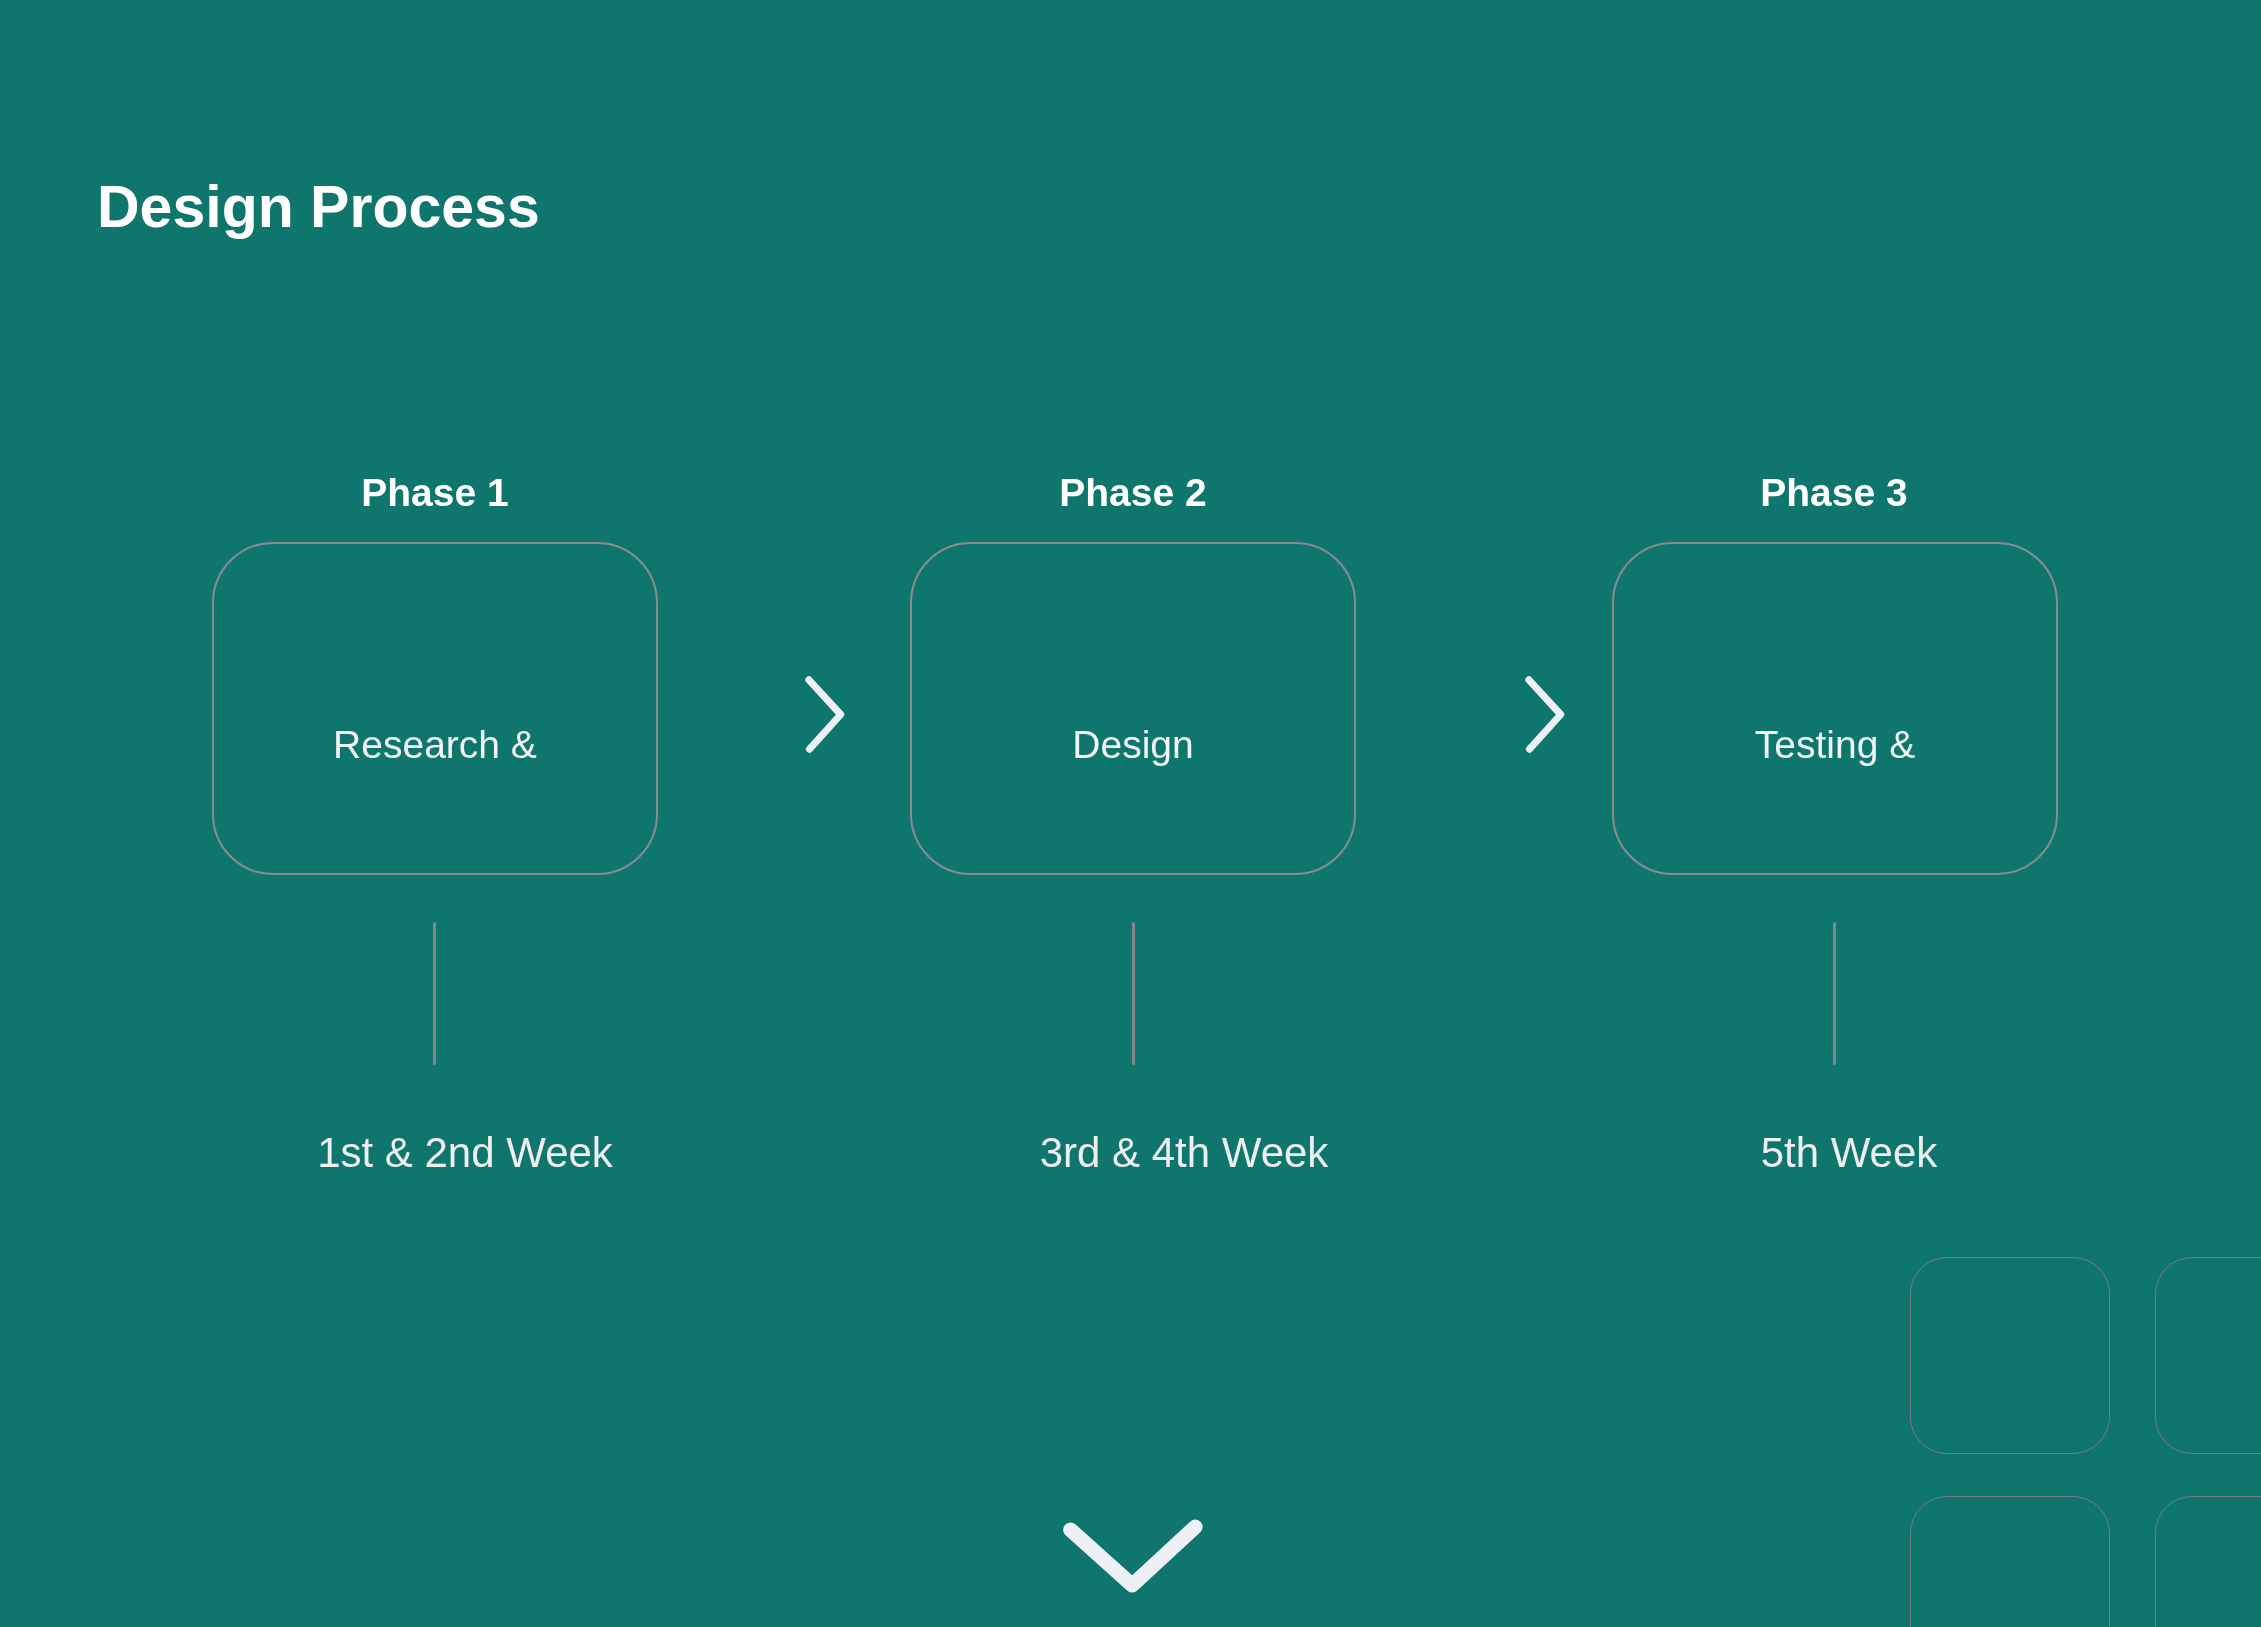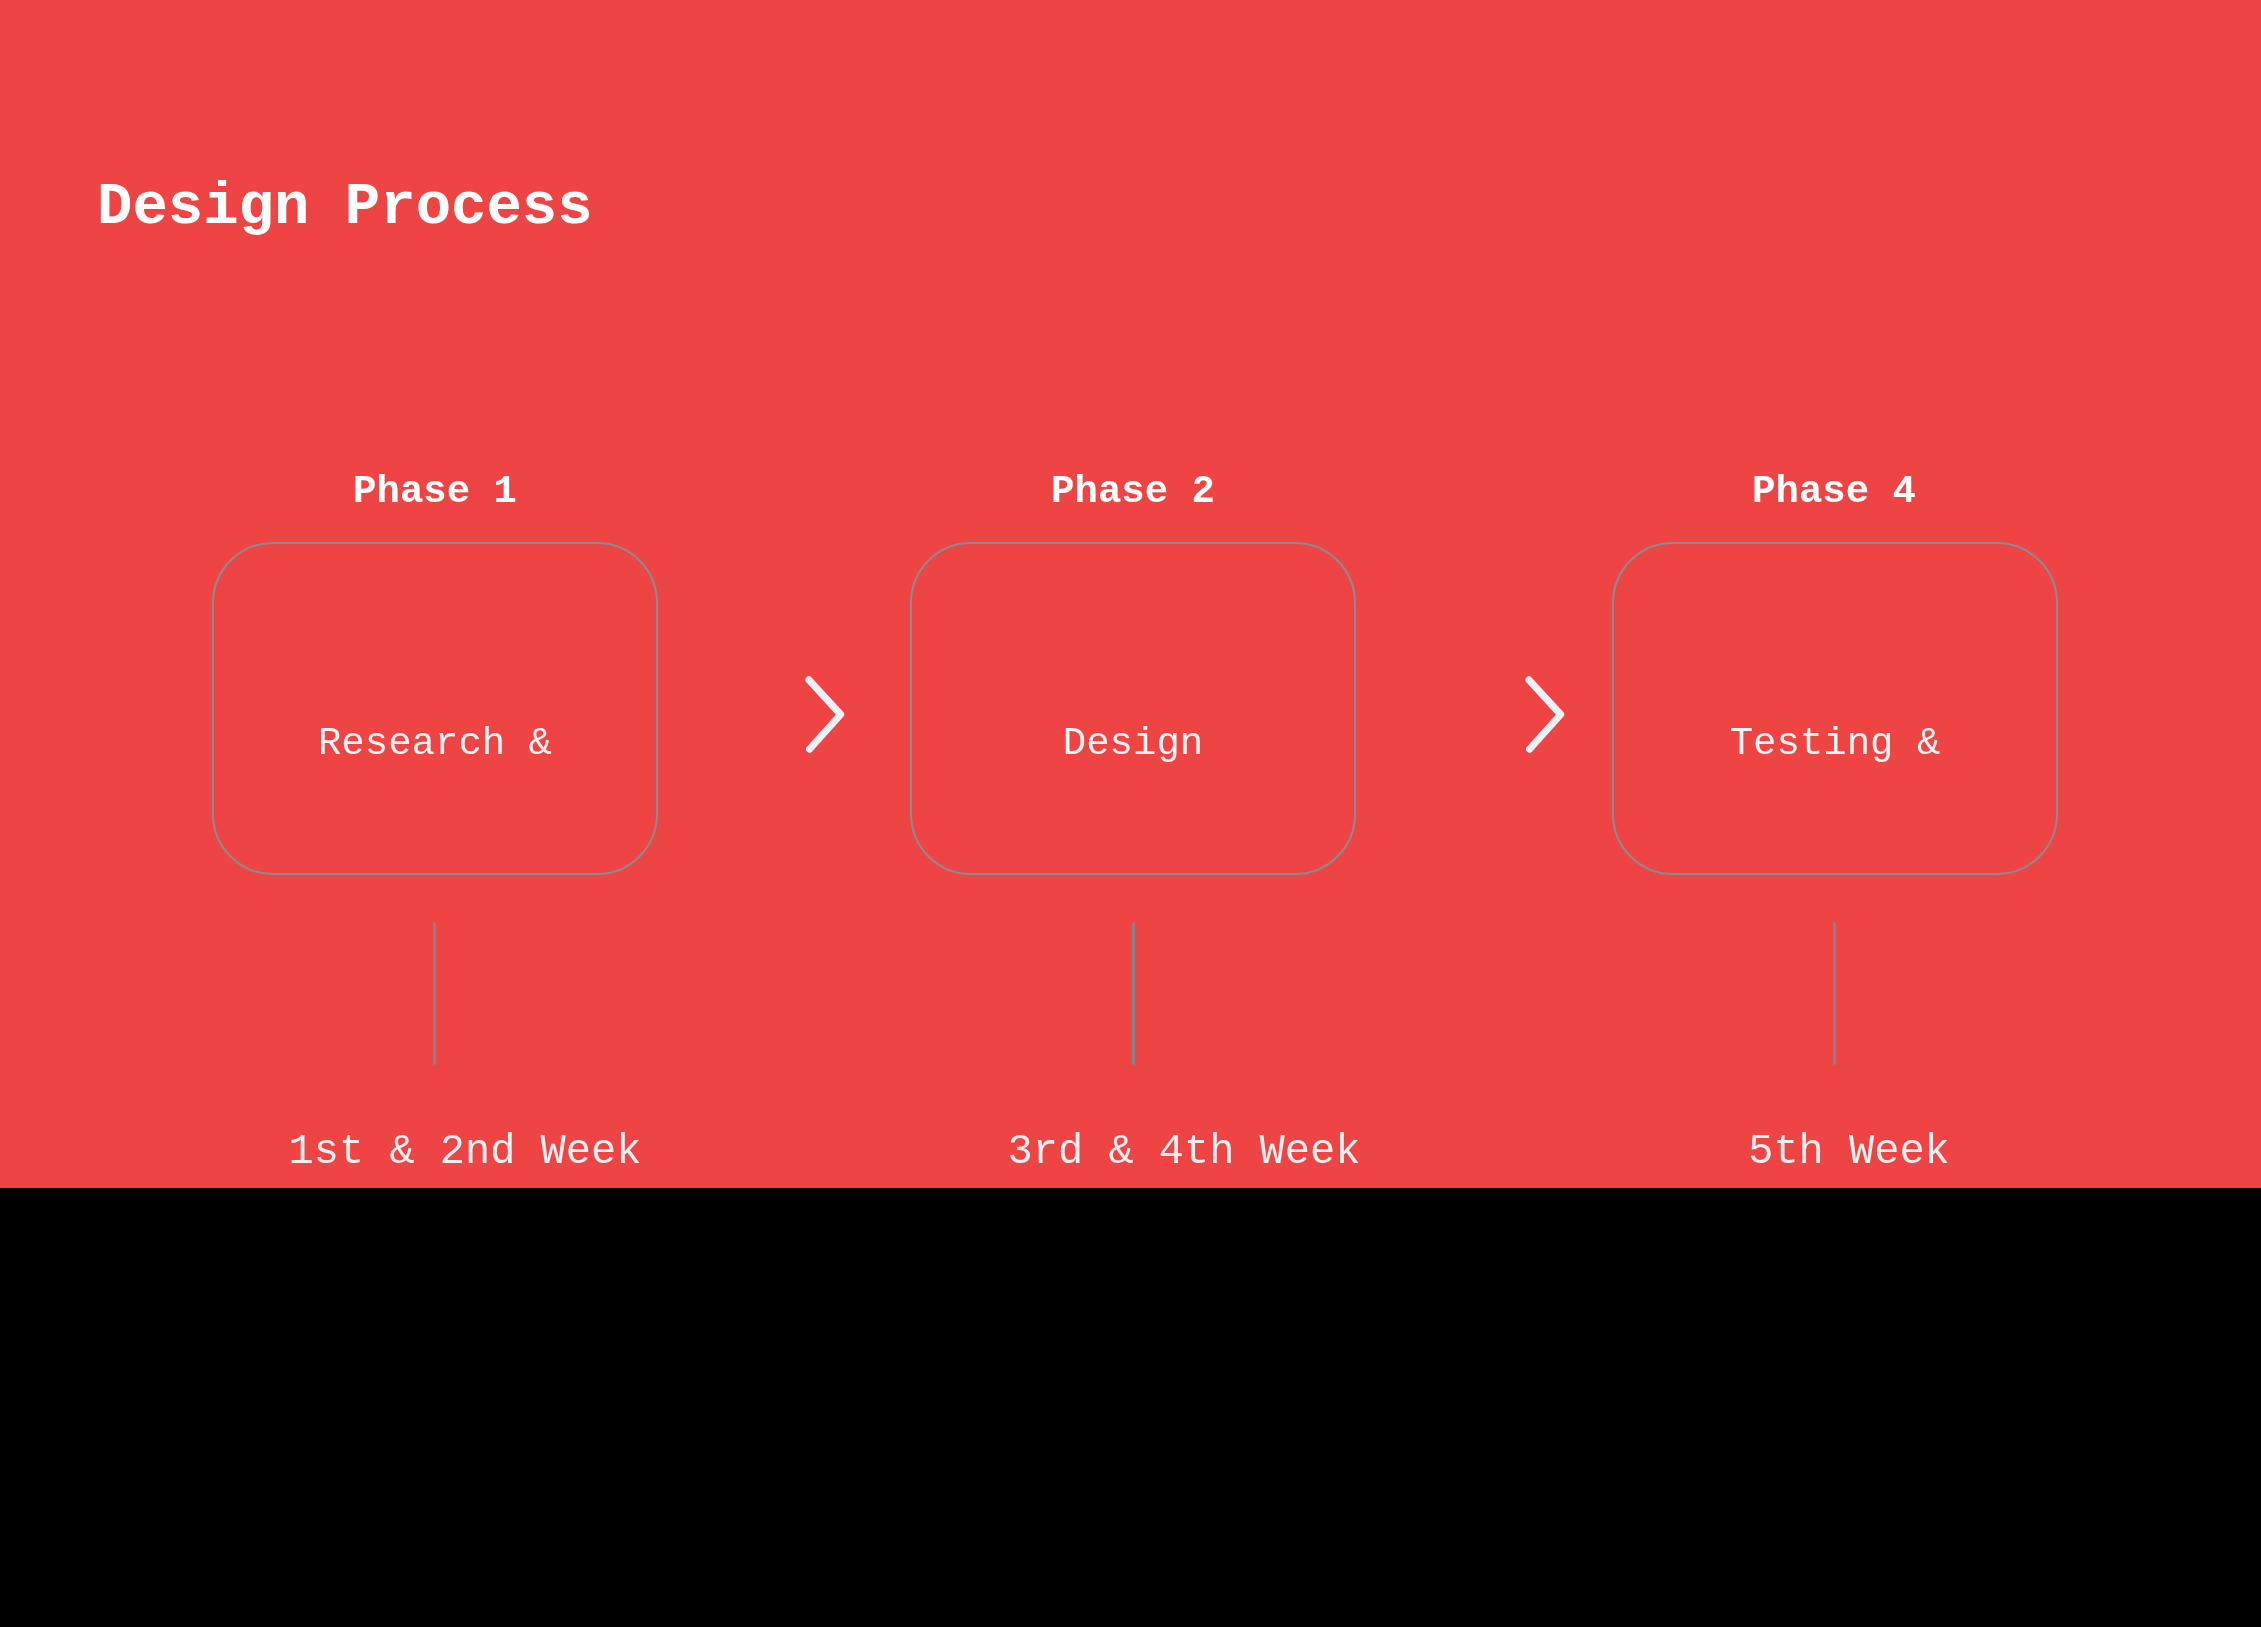--- a/index.html
+++ b/index.html
@@ -4,24 +4,24 @@
 <style>
   html, body {
     margin: 0;
     padding: 0;
     background: #000000;
   }
   body { overflow: hidden; }
   .canvas {
     position: relative;
     width: 2261px;
-    height: 1188px;
-    background: #ef4444;
+    height: 1627px;
+    background: #0f766e;
     overflow: hidden;
-    font-family: Liberation Mono, monospace;
+    font-family: Liberation Sans, sans-serif;
     color: #ffffff;
   }
   .page-title {
     position: absolute;
     left: 97px;
     top: 177px;
     font-size: 59px;
     font-weight: 700;
     letter-spacing: 0px;
     color: #ffffff;
@@ -150,21 +150,21 @@
     <defs>
       <linearGradient id="sg2" x1="0" y1="0" x2="1" y2="0">
         <stop offset="0" stop-color="#000000"></stop>
         <stop offset="1" stop-color="#f2f4fa"></stop>
       </linearGradient>
     </defs>
     <line x1="4" y1="65" x2="158" y2="65" stroke="url(#sg2)" stroke-width="10" stroke-linecap="round"></line>
     <path d="M 112 6 L 166 65 L 113 124" fill="none" stroke="#eef0f7" stroke-width="12" stroke-linecap="round" stroke-linejoin="round"></path>
   </svg>
 
-  <div class="phase-label c3-center">Phase 4</div>
+  <div class="phase-label c3-center">Phase 3</div>
   <div class="phase-box box-3">
     <div class="box-text">
       <span>Testing &amp;</span>
     </div>
   </div>
   <div class="connector-line line-3"></div>
   <div class="week-label week-3">5th Week</div>
 
   <svg class="arrow-down" width="156" height="265" viewBox="0 0 265 450">
     <defs>

